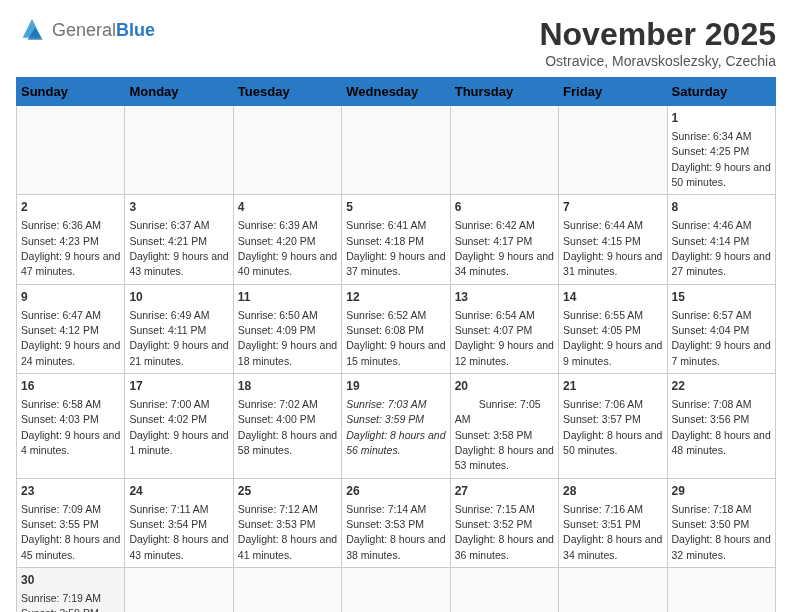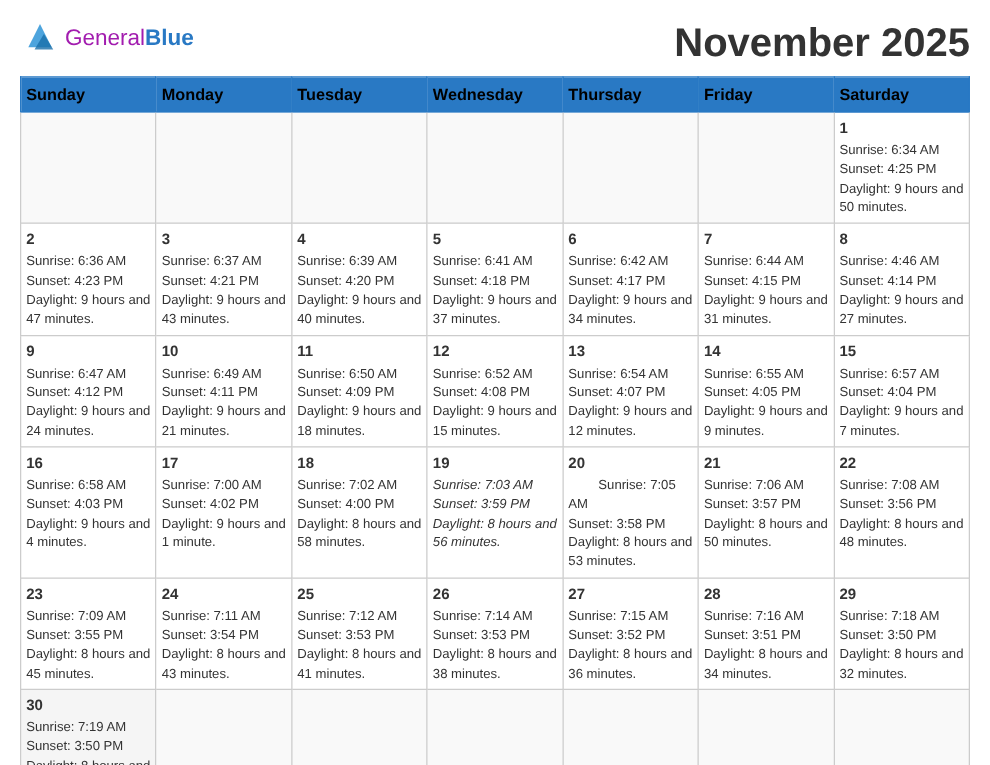--- a/index.html
+++ b/index.html
@@ -80,25 +80,26 @@
 </head>
 <body>
 
 <div class="header">
   <div class="logo">
     <svg class="logo-icon" viewBox="0 0 50 45" xmlns="http://www.w3.org/2000/svg">
       <polygon points="10,35 25,5 40,35" fill="#3a9ad9" opacity="0.9"></polygon>
       <polygon points="18,38 30,18 42,38" fill="#1a6faa" opacity="0.8"></polygon>
     </svg>
     <div>
-      <span style="font-weight:normal; font-size:18px; color:#a21caf;">General</span><span style="font-weight:bold; font-size:18px; color:#2979c4;">Blue</span>
+      <span style="font-weight:normal; font-size:18px; color:#737373;">General</span><span style="font-weight:bold; font-size:18px; color:#2979c4;">Blue</span>
     </div>
   </div>
   <div class="title-block">
     <div class="month-title">November 2025</div>
+    <div class="subtitle">Ostravice, Moravskoslezsky, Czechia</div>
   </div>
 </div>
 
 <table>
   <thead>
     <tr>
     <th>Sunday</th>
         <th>Monday</th>
         <th>Tuesday</th>
         <th>Wednesday</th>
@@ -146,21 +147,21 @@
         <td><span class="day-num">9</span><span class="day-info" style="white-space: pre-line;">Sunrise: 6:47 AM
 Sunset: 4:12 PM
 Daylight: 9 hours and 24 minutes.</span></td>
         <td><span class="day-num">10</span><span class="day-info" style="white-space: pre-line;">Sunrise: 6:49 AM
 Sunset: 4:11 PM
 Daylight: 9 hours and 21 minutes.</span></td>
         <td><span class="day-num">11</span><span class="day-info" style="white-space: pre-line;">Sunrise: 6:50 AM
 Sunset: 4:09 PM
 Daylight: 9 hours and 18 minutes.</span></td>
         <td><span class="day-num">12</span><span class="day-info" style="white-space: pre-line;">Sunrise: 6:52 AM
-Sunset: 4:08 PM
+Sunset: 6:08 PM
 Daylight: 9 hours and 15 minutes.</span></td>
         <td><span class="day-num">13</span><span class="day-info" style="white-space: pre-line;">Sunrise: 6:54 AM
 Sunset: 4:07 PM
 Daylight: 9 hours and 12 minutes.</span></td>
         <td><span class="day-num">14</span><span class="day-info" style="white-space: pre-line;">Sunrise: 6:55 AM
 Sunset: 4:05 PM
 Daylight: 9 hours and 9 minutes.</span></td>
         <td><span class="day-num">15</span><span class="day-info" style="white-space: pre-line;">Sunrise: 6:57 AM
 Sunset: 4:04 PM
 Daylight: 9 hours and 7 minutes.</span></td>

